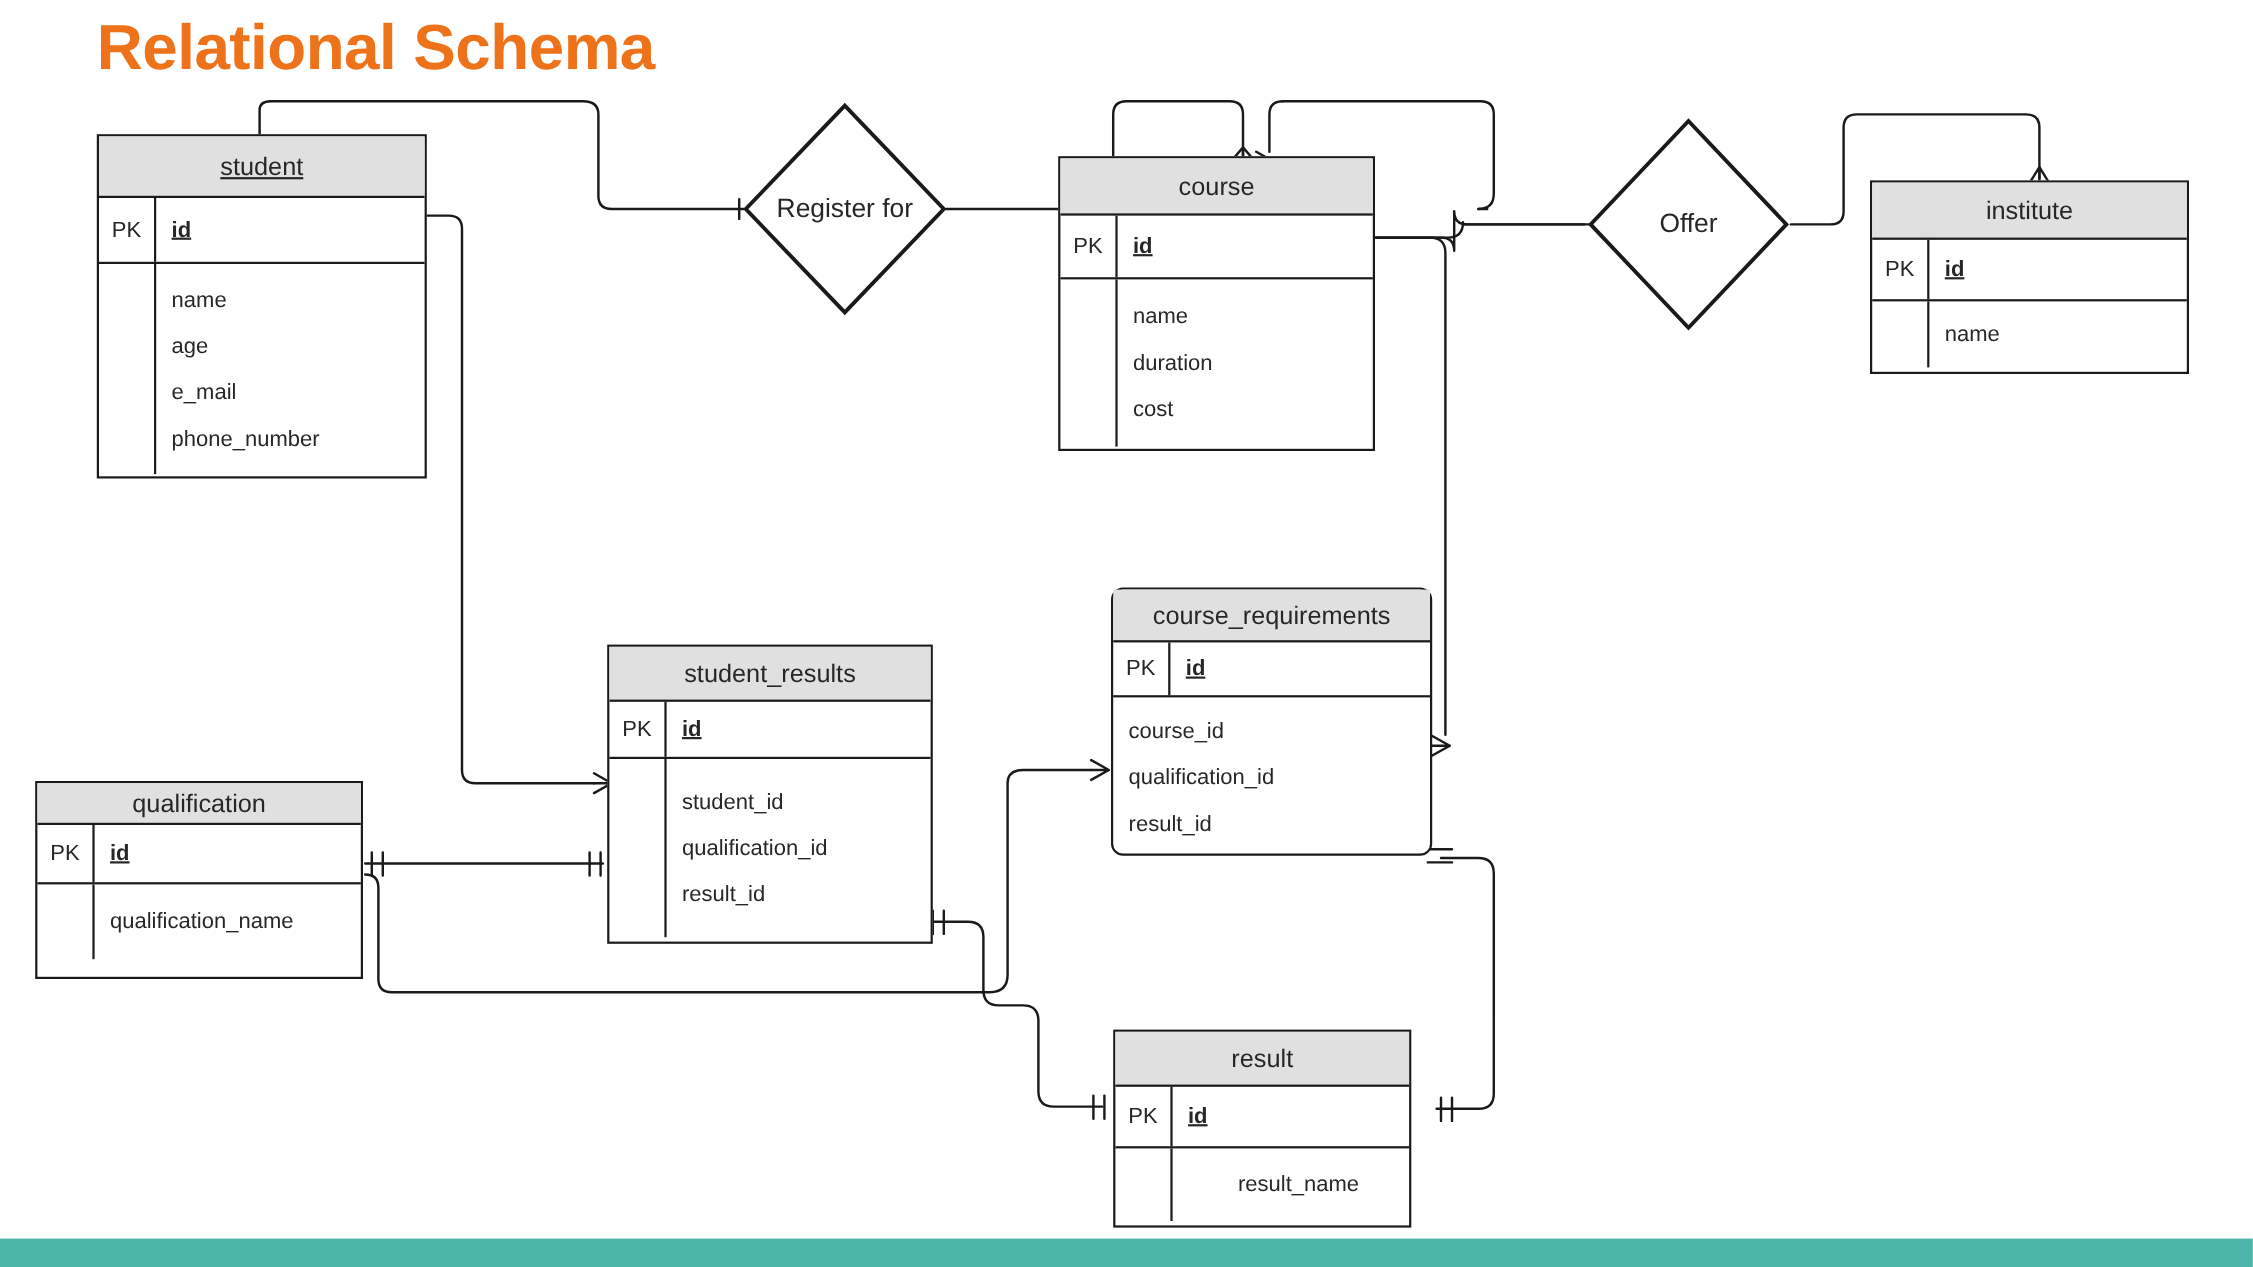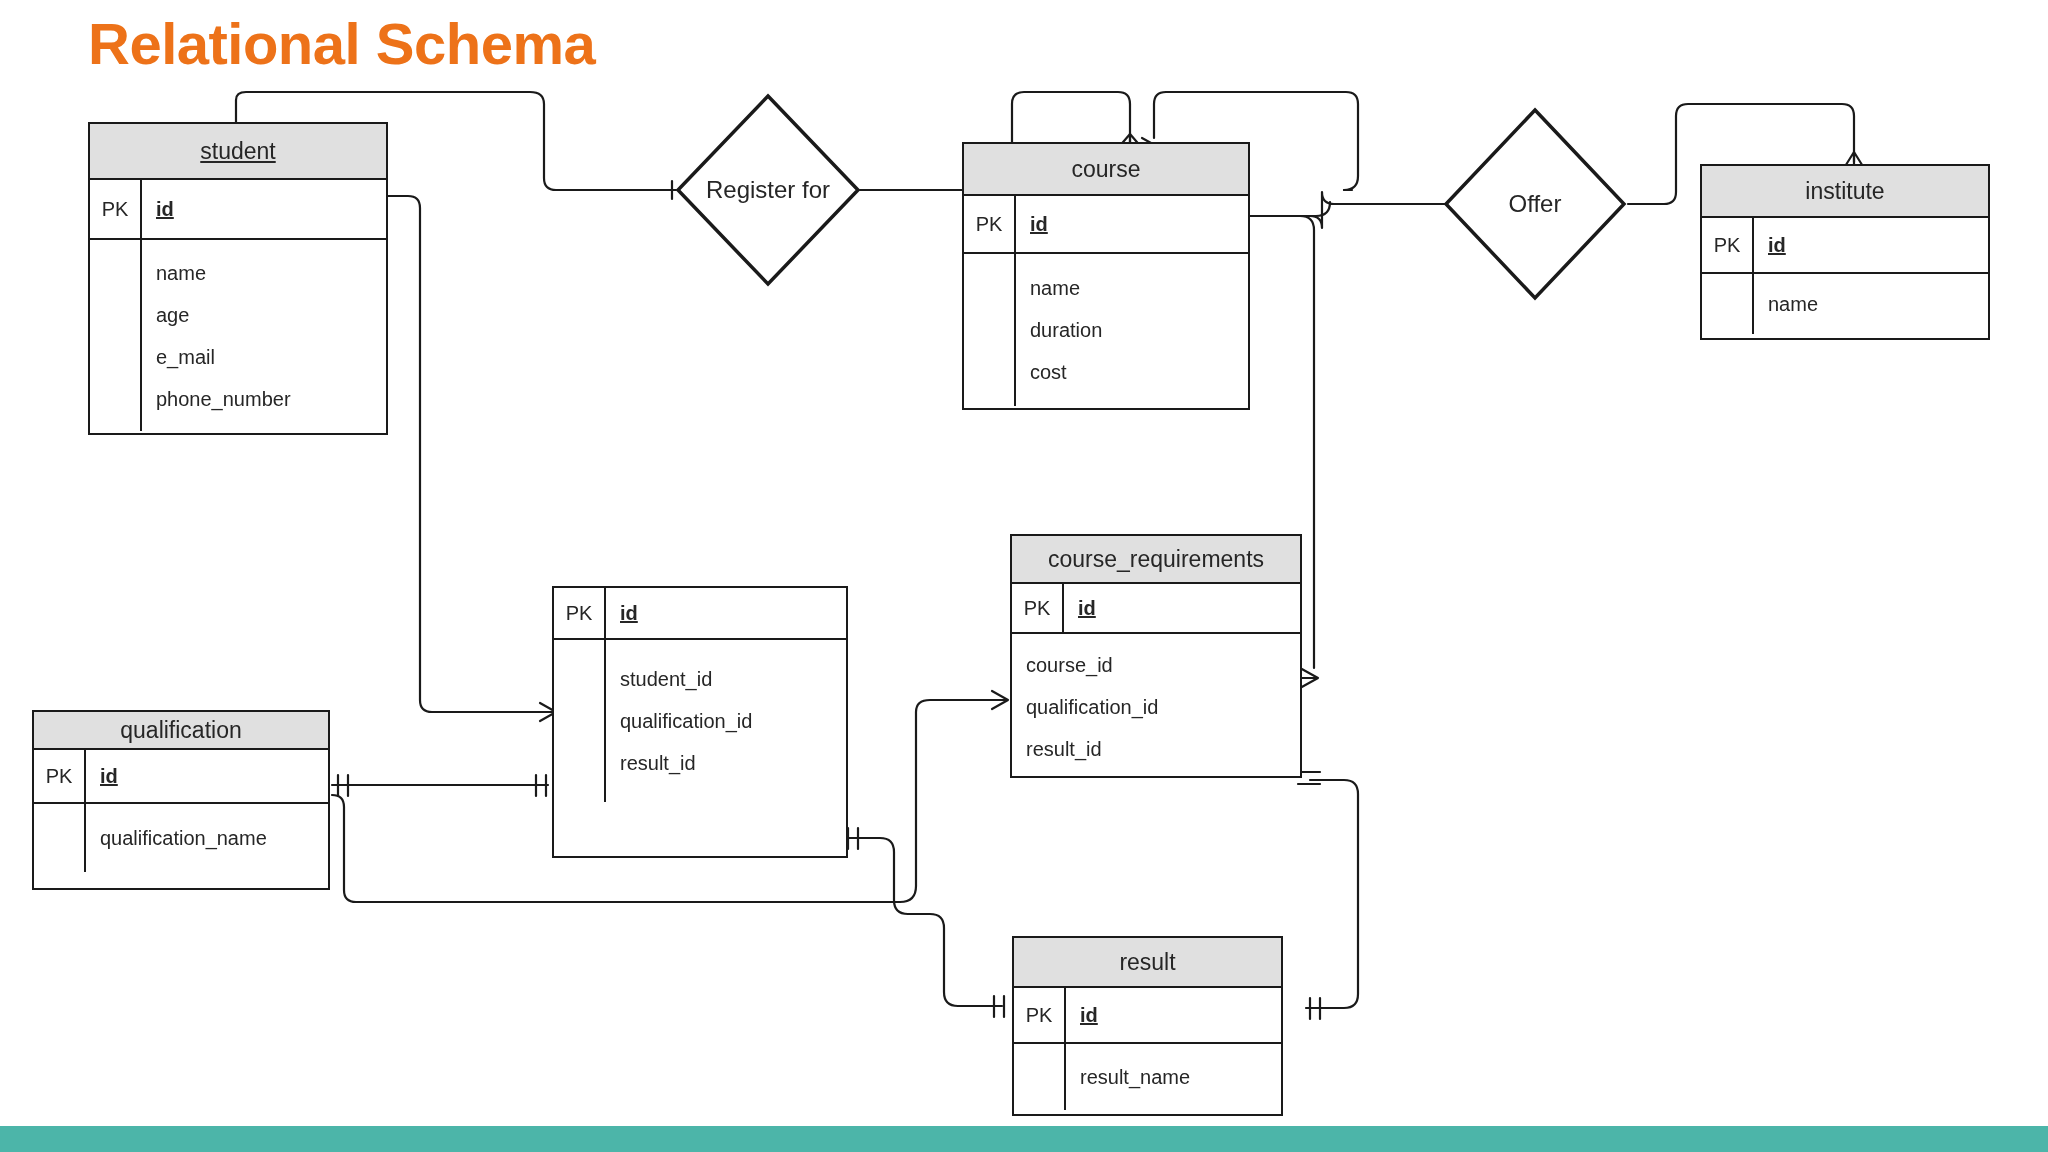--- a/index.html
+++ b/index.html
@@ -199,39 +199,40 @@
       <div class="ent-row" style="height:60px;">
         <div class="keycol"></div>
         <div class="fieldcol attrs-stack">
           <div class="attr">name</div>
         </div>
       </div>
     </div>
   </div>
 
   <div class="entity" style="left:552px; top:586px; width:296px; height:272px;">
+    <div class="ent-title" style="height:50px;">student_results</div>
     <div class="ent-body" style="height:218px;">
       <div class="ent-row pkrow" style="height:52px;">
         <div class="keycol">PK</div>
         <div class="fieldcol">
           <div class="attr pk">id</div>
         </div>
       </div>
       <div class="ent-row" style="height:162px;">
         <div class="keycol"></div>
         <div class="fieldcol attrs-stack">
           <div class="attr">student_id</div>
           <div class="attr">qualification_id</div>
           <div class="attr">result_id</div>
         </div>
       </div>
     </div>
   </div>
 
-  <div class="entity" style="left:1010px; top:534px; width:292px; height:244px;">
+  <div class="entity" style="left:1010px; top:534px; width:292px; height:244px;border-radius:11px;">
     <div class="ent-title" style="height:48px;">course_requirements</div>
     <div class="ent-body" style="height:196px;">
       <div class="ent-row pkrow" style="height:50px;">
         <div class="keycol">PK</div>
         <div class="fieldcol">
           <div class="attr pk">id</div>
         </div>
       </div>
       <div class="ent-row" style="height:146px;flex-direction:column;">
         <div class="keycol"></div>
@@ -264,21 +265,21 @@
 
   <div class="entity" style="left:1012px; top:936px; width:271px; height:180px;">
     <div class="ent-title" style="height:50px;">result</div>
     <div class="ent-body" style="height:126px;">
       <div class="ent-row pkrow" style="height:56px;">
         <div class="keycol">PK</div>
         <div class="fieldcol">
           <div class="attr pk">id</div>
         </div>
       </div>
-      <div class="ent-row" style="height:66px;">
+      <div class="ent-row" style="height:66px;text-align:center;">
         <div class="keycol"></div>
         <div class="fieldcol attrs-stack">
           <div class="attr">result_name</div>
         </div>
       </div>
     </div>
   </div>
 
   <div class="diamond-wrap" style="left:1440px; top:104px; width:190px; height:200px;">
     <svg width="190" height="200" viewBox="0 0 190 200" xmlns="http://www.w3.org/2000/svg">

